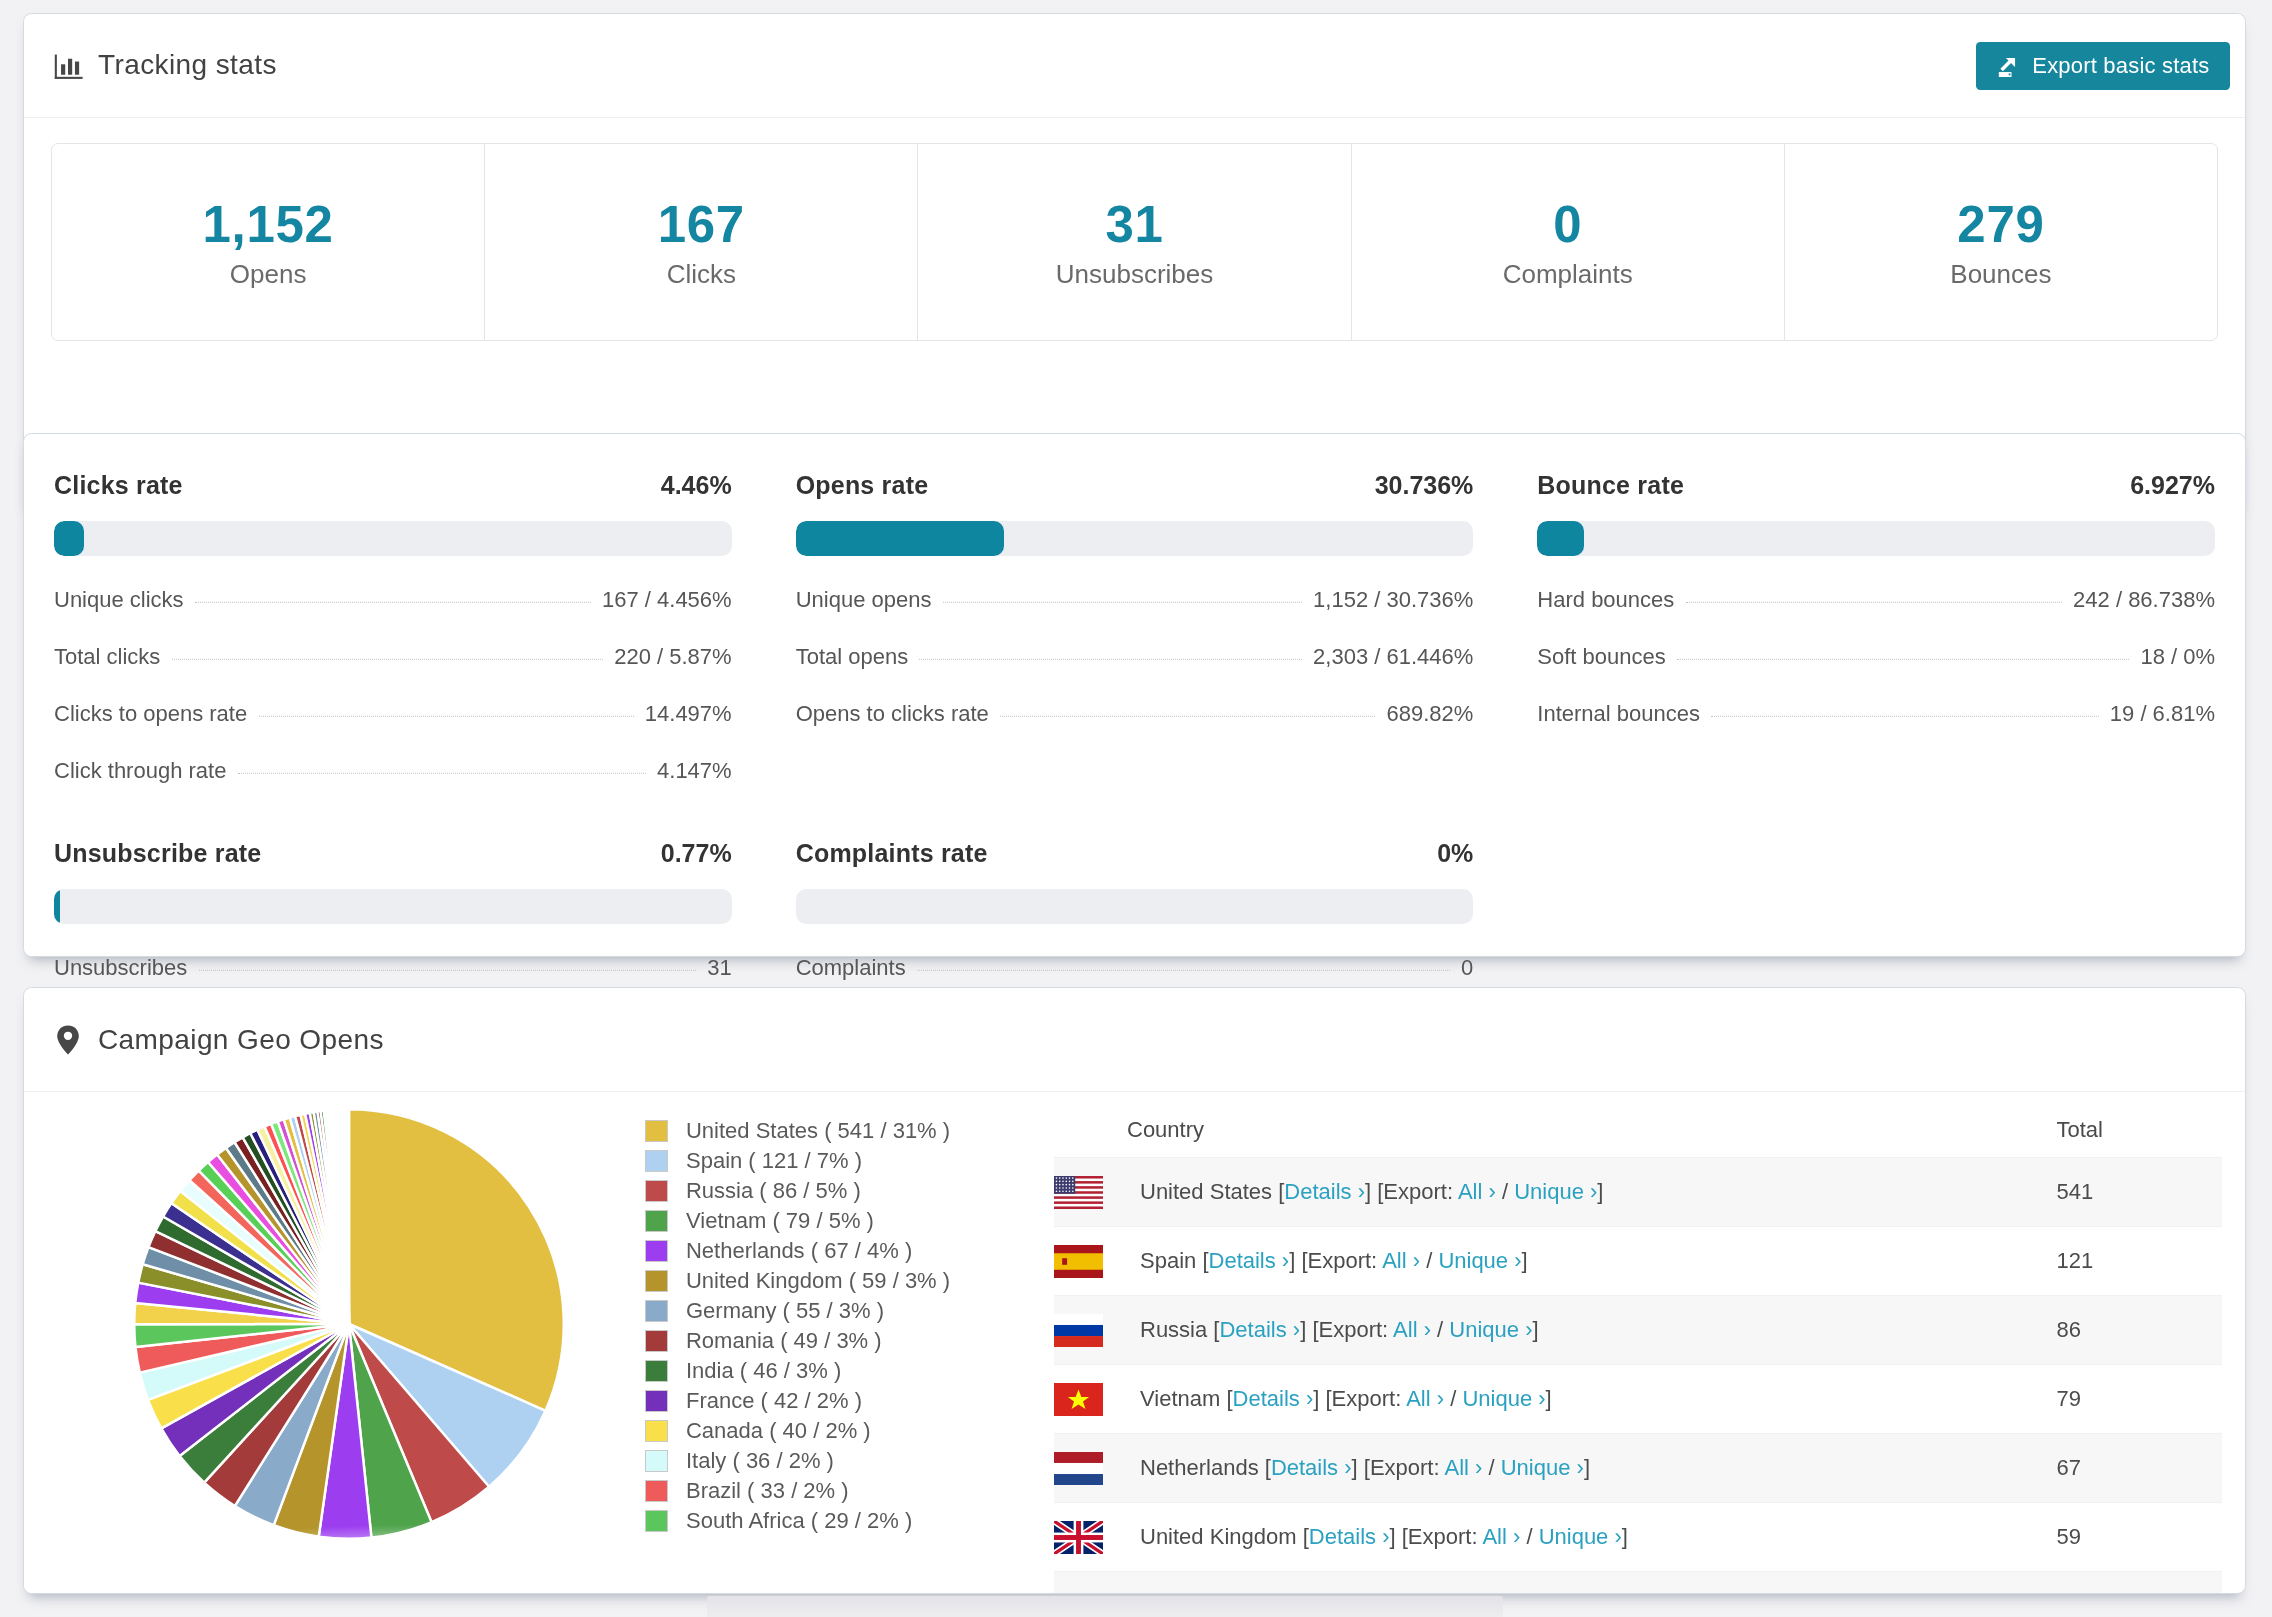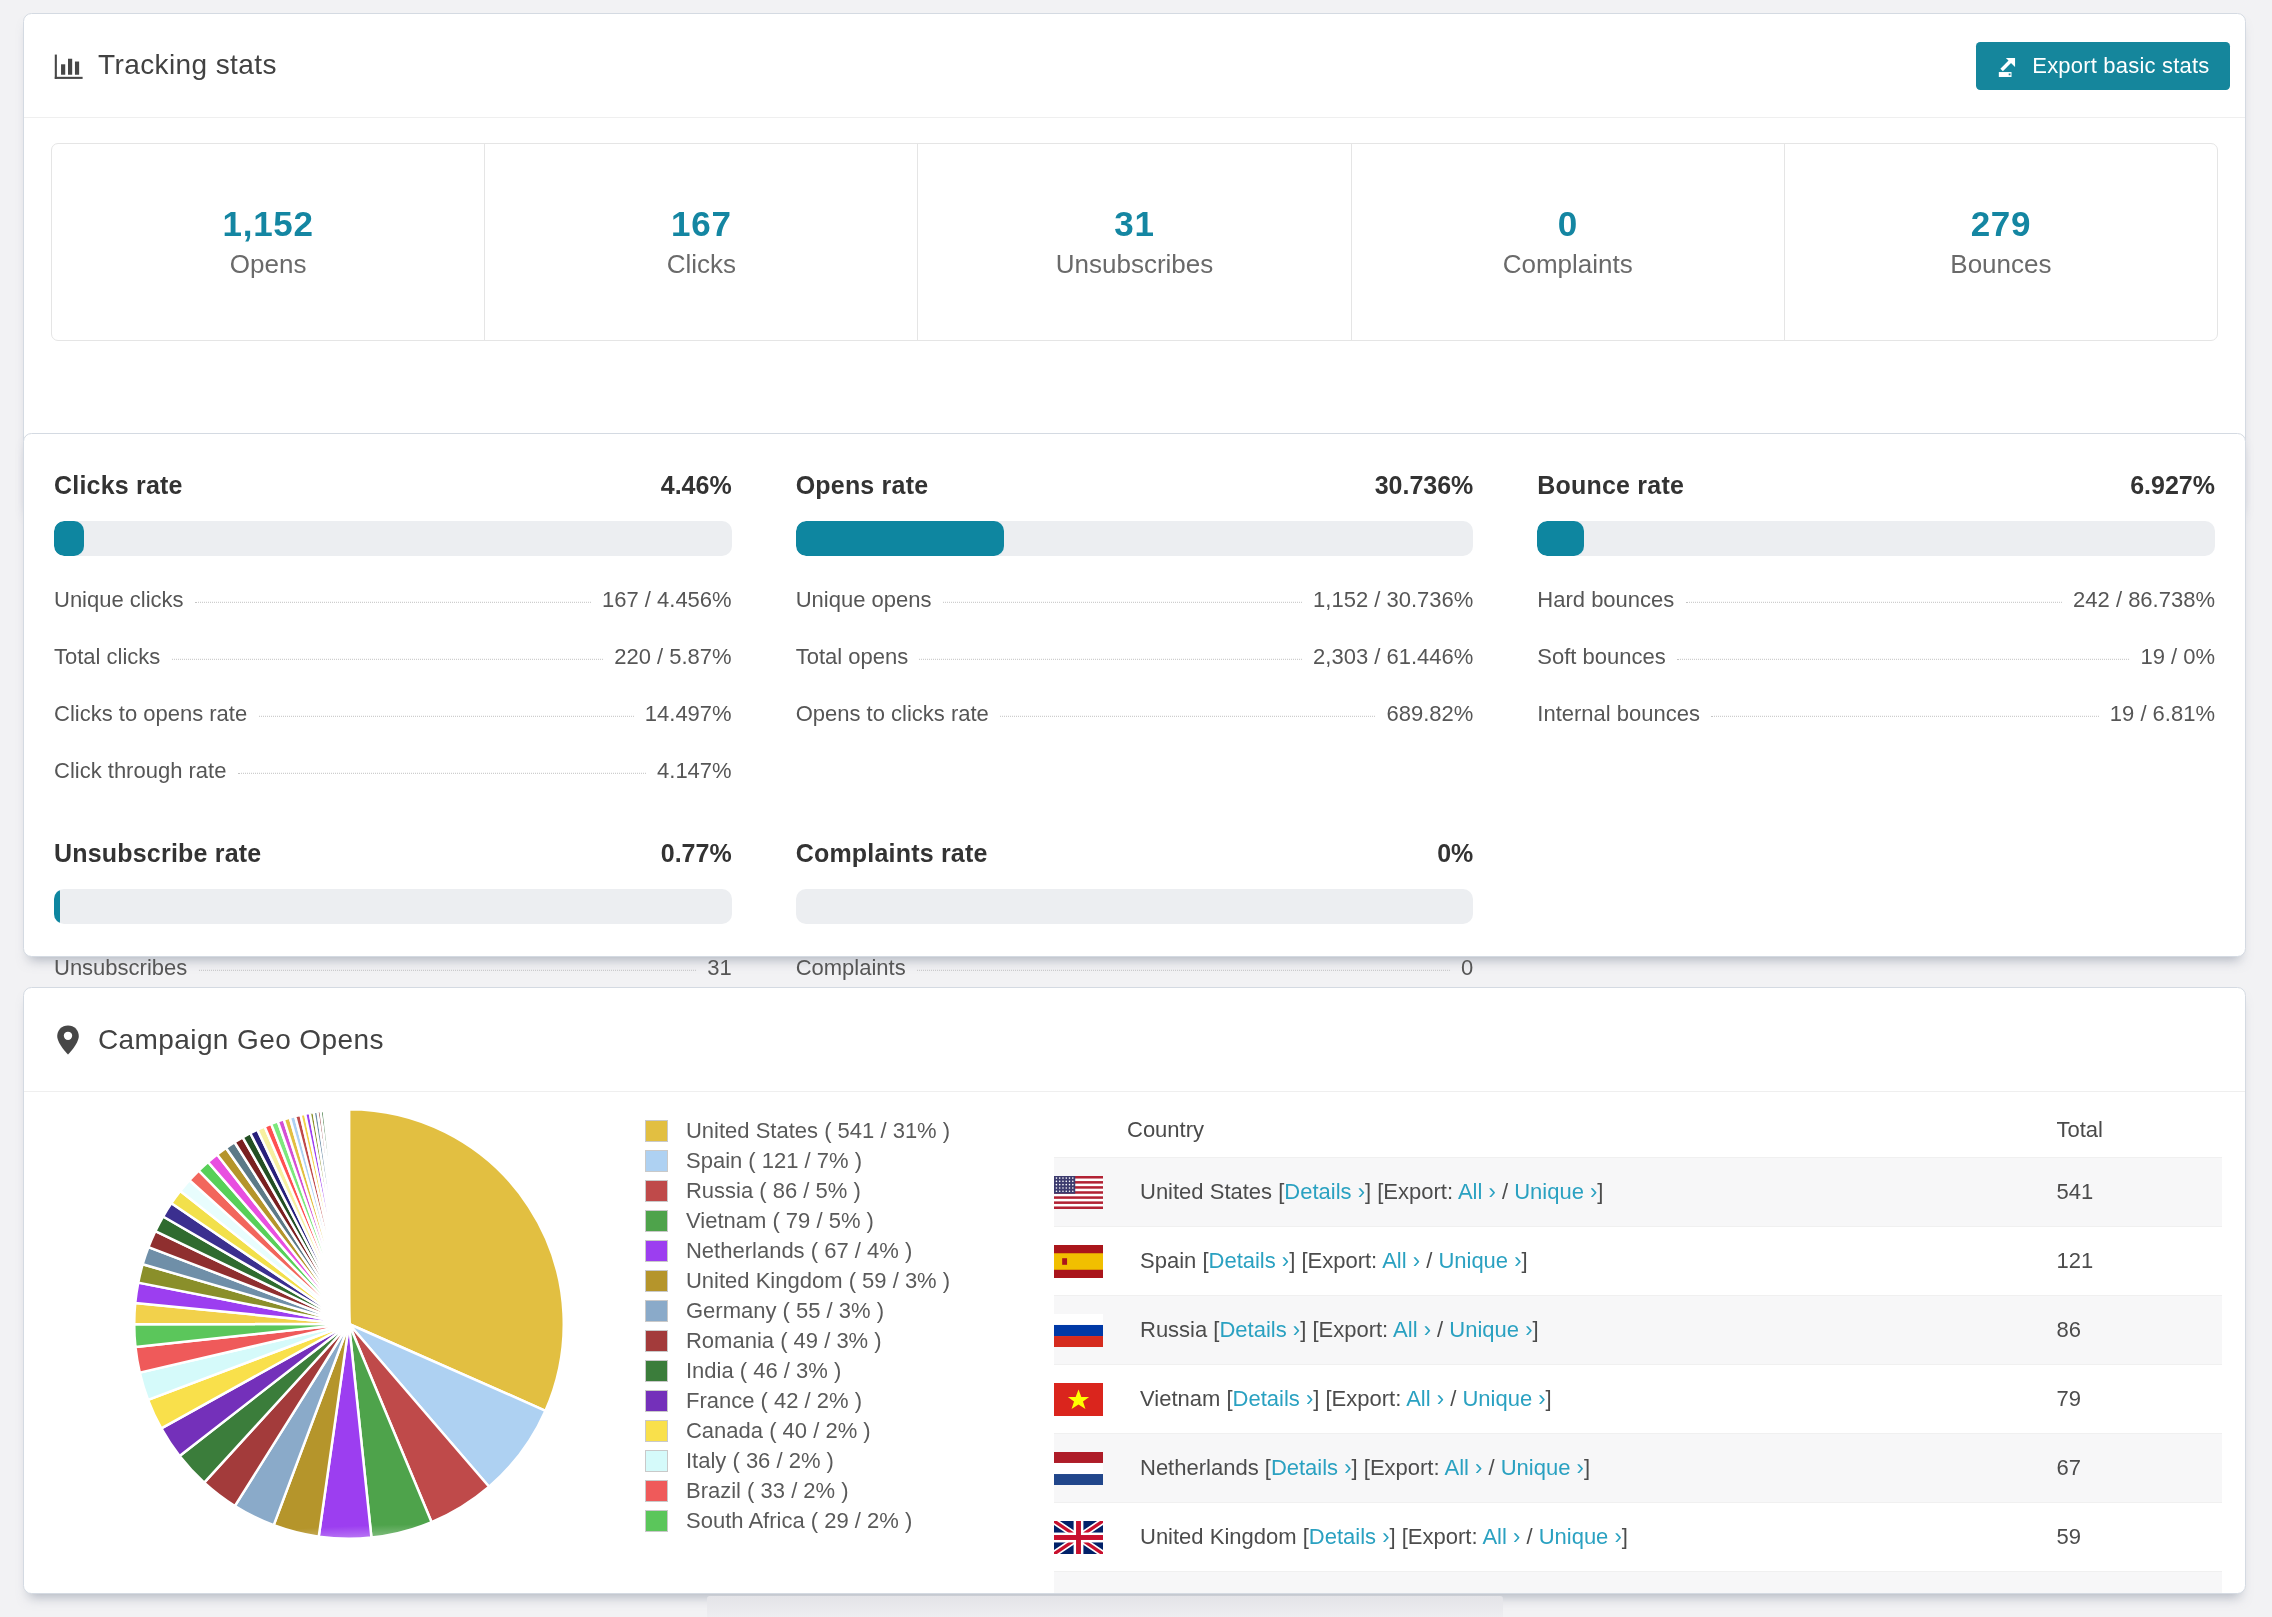--- a/index.html
+++ b/index.html
@@ -35,21 +35,21 @@
   
   .summary-box{
     margin:25.4px 27px 0 27px;border:1.4px solid #e5e5e5;border-radius:7px;
     display:flex;height:198px;box-sizing:border-box;
   }
   .summary-cell{
     flex:1;display:flex;flex-direction:column;align-items:center;justify-content:center;
     border-right:1.4px solid #e5e5e5;
   }
   .summary-cell:last-child{border-right:none;}
-  .summary-value{font-size:35px;font-weight:700;color:#1486a2;letter-spacing:0.7px;}
+  .summary-value{font-size:51px;font-weight:700;color:#1486a2;letter-spacing:0.7px;}
   .summary-label{font-size:26px;color:#6a6a6a;margin-top:5px;}
 
   
   .rates-grid{
     display:grid;grid-template-columns:1fr 1fr 1fr;
     column-gap:64px;row-gap:55px;padding:37px 30px 0 30px;
   }
   .rate-title-row{display:flex;justify-content:space-between;align-items:baseline;}
   .rate-title{font-size:25px;font-weight:700;color:#333;letter-spacing:0.2px;}
   .rate-value{font-size:25px;font-weight:700;color:#333;}
@@ -208,21 +208,21 @@
         </div>
         <div class="rate-rows">
           <div class="rate-row">
             <span class="rate-row-label">Hard bounces</span>
             <span class="leader"></span>
             <span class="rate-row-value">242 / 86.738%</span>
           </div>
           <div class="rate-row">
             <span class="rate-row-label">Soft bounces</span>
             <span class="leader"></span>
-            <span class="rate-row-value">19 / 0%</span>
+            <span class="rate-row-value">18 / 0%</span>
           </div>
           <div class="rate-row">
             <span class="rate-row-label">Internal bounces</span>
             <span class="leader"></span>
             <span class="rate-row-value">19 / 6.81%</span>
           </div>
         </div>
       </div>
       <div class="rate-block">
         <div class="rate-title-row">

